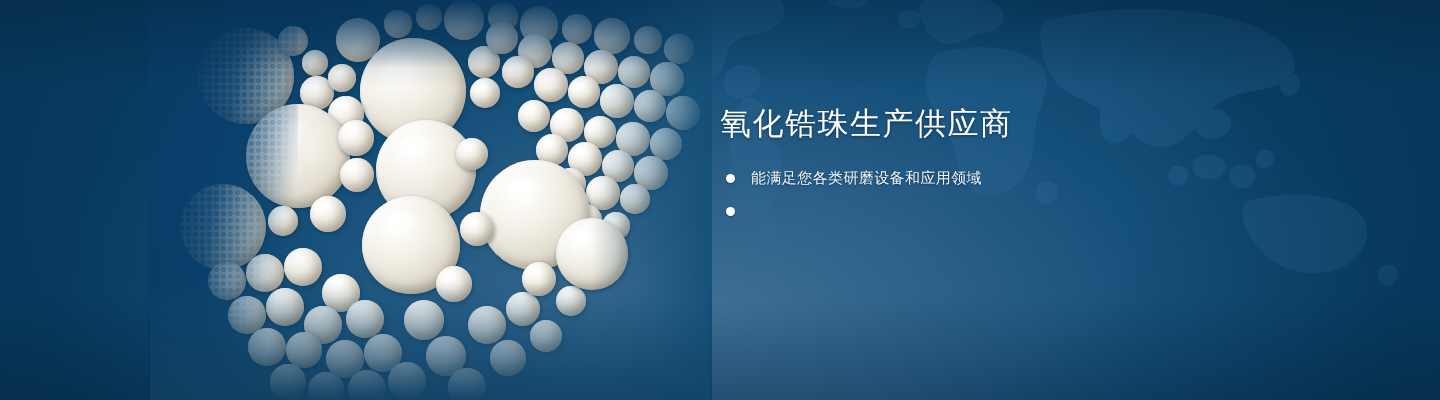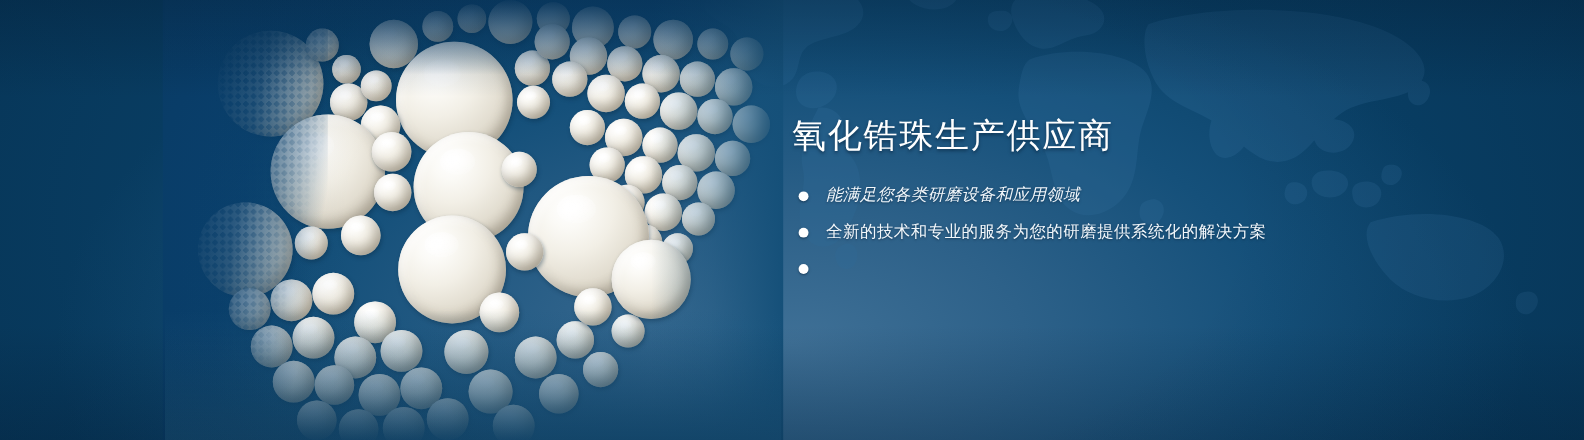--- a/index.html
+++ b/index.html
@@ -124,21 +124,21 @@
   }
   .bullet:last-child{margin-bottom:0;}
   .dot{
     position:absolute;
     left:6px;top:8px;
     width:9px;height:9px;
     border-radius:50%;
     background:#ffffff;
     box-shadow:0 1px 2px rgba(2,24,45,.5);
   }
-  .bullet .l2{display:block;font-style:italic;}
+  .bullet .l2{display:block;}
 </style>
 </head>
 <body>
 
 <div class="banner">
 
   <div class="bg-base"></div>
 
   <div class="worldmap">
     <svg viewBox="0 0 820 330" xmlns="http://www.w3.org/2000/svg" aria-hidden="true">
@@ -284,21 +284,17 @@
   <div class="copy">
     <h1 class="headline">氧化锆珠生产供应商</h1>
 
     <ul class="bullets">
       <li class="bullet">
         <span class="dot"></span>
         <span class="l2">能满足您各类研磨设备和应用领域</span>
       </li>
       <li class="bullet">
         <span class="dot"></span>
-        <span>全新的技术和专业的服务为您的研磨提供系统化的解决方案</span>
-      </li>
-      <li class="bullet">
-        <span class="dot"></span>
       </li>
     </ul>
   </div>
 
 </div>
 
 </body></html>

